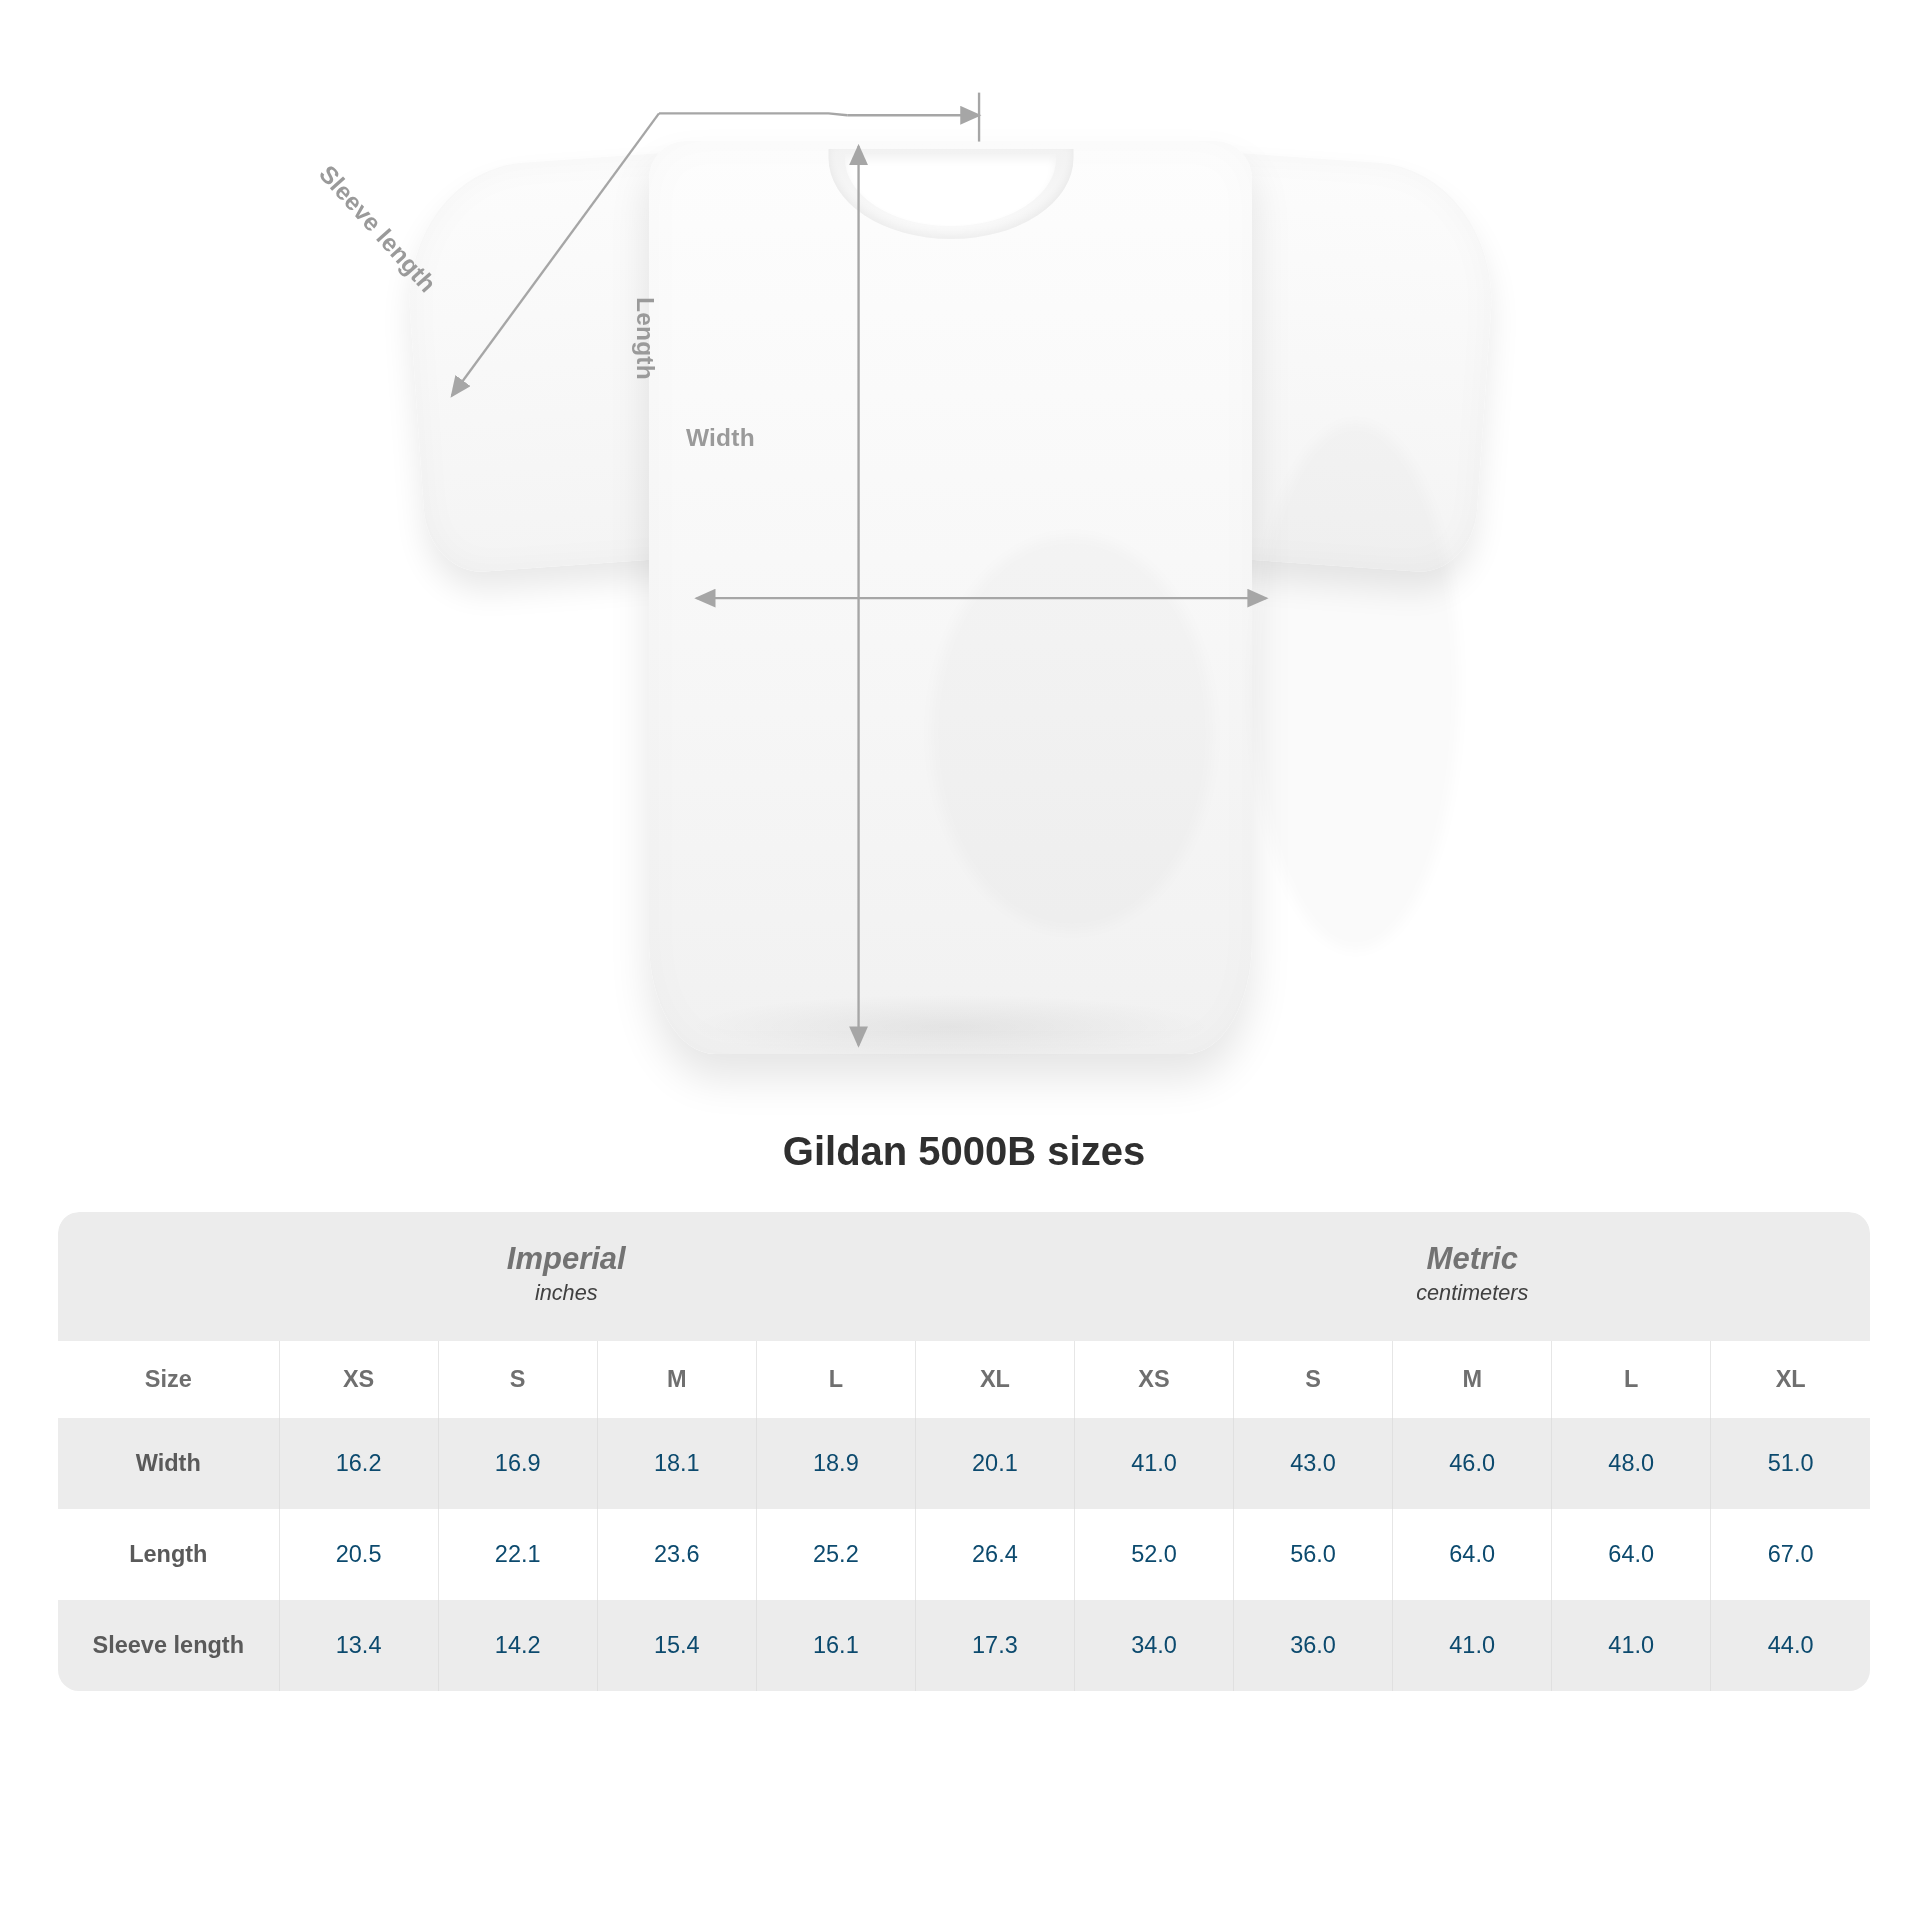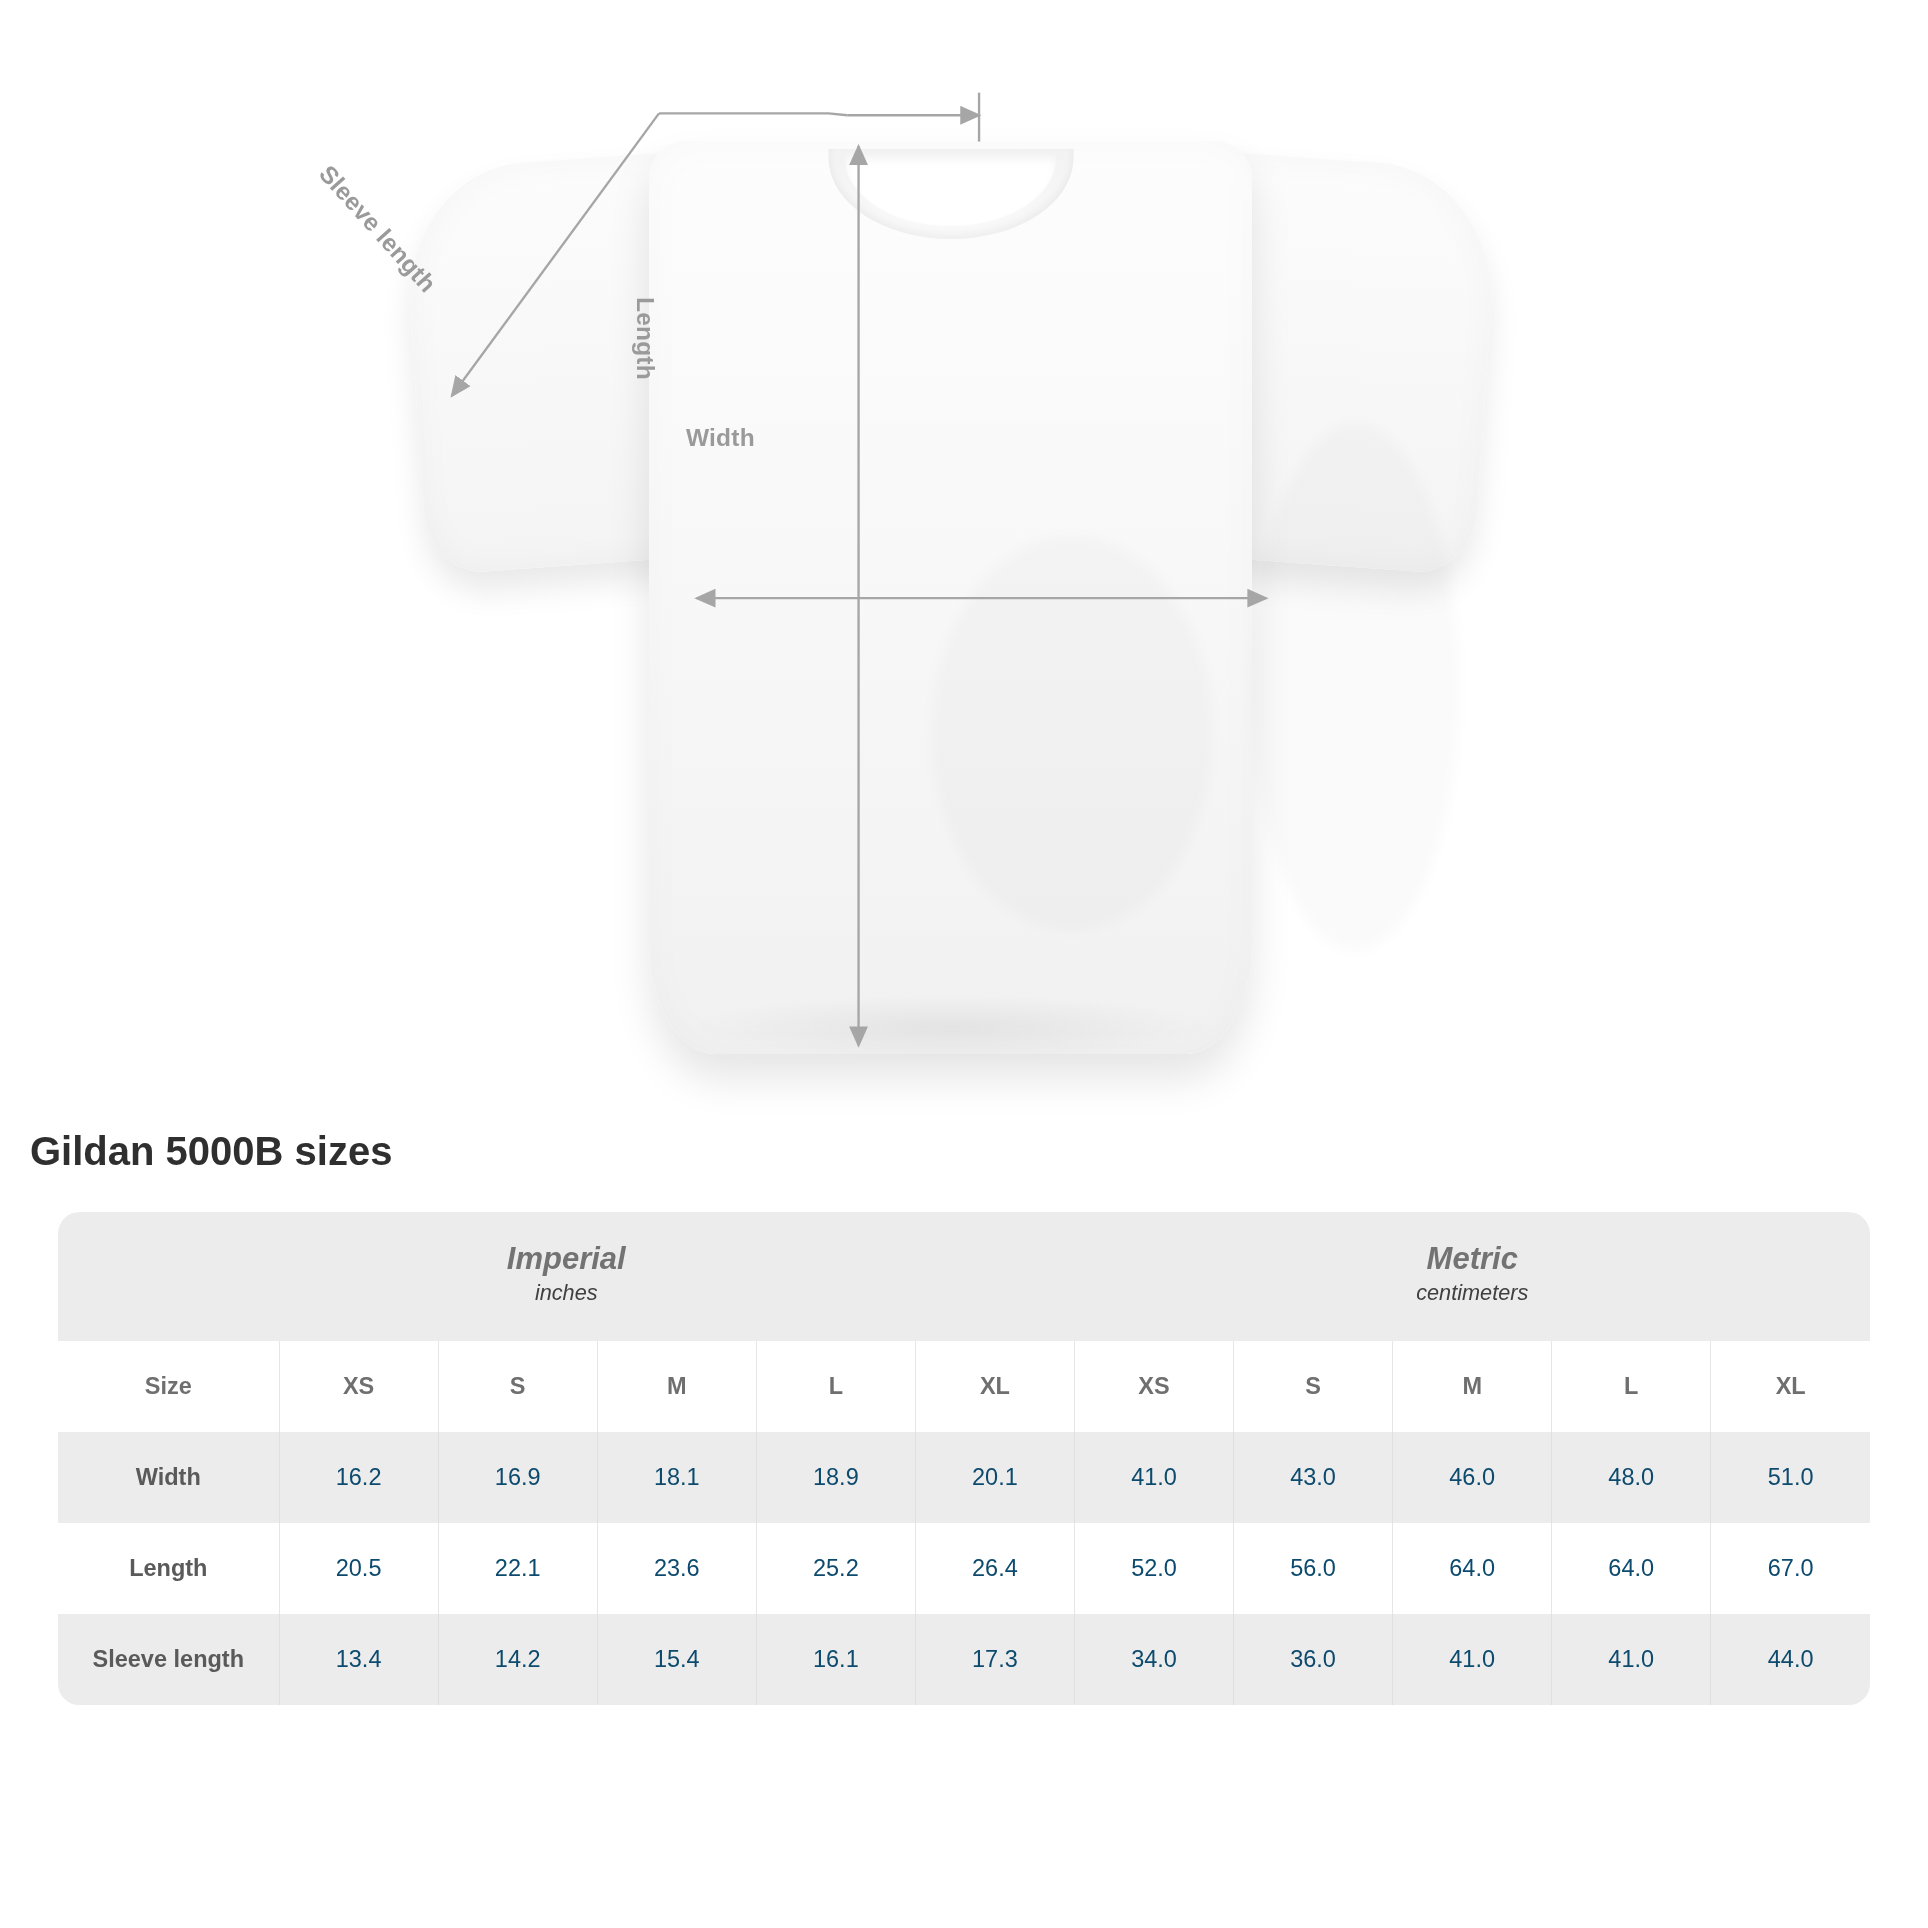--- a/index.html
+++ b/index.html
@@ -120,22 +120,22 @@
   }
   .lbl-length {
     left: 659px; top: 297px;
     transform: rotate(90deg);
     transform-origin: left top;
   }
   .lbl-width { left: 686px; top: 424px; }
 
   
   .title-block {
+    text-align: center;
     margin-top: 7.5px;
-    margin-left: 30px;
   }
   .chart-title {
     font-size: 40px;
     font-weight: bold;
     color: #2f2f2f;
     margin: 0 0 17px 0;
   }
   .chart-note {
     font-size: 21.7px;
     font-style: italic;
@@ -176,21 +176,21 @@
     font-size: 21.7px;
     font-style: italic;
     color: #404040;
     line-height: 1.4;
   }
   .head-row th {
     background: #ffffff;
     font-size: 23.5px;
     color: #6f6f6f;
     font-weight: bold;
-    padding: 32px 0;
+    padding: 25px 0;
     border-right: 0.9px solid #e6e6e6;
   }
   .head-row th:last-child { border-right: none; }
   .data-row td {
     font-size: 23.5px;
     color: #0c4a6e;
     padding: 32px 0;
     border-right: 0.9px solid #e6e6e6;
   }
   .data-row td:last-child { border-right: none; }

